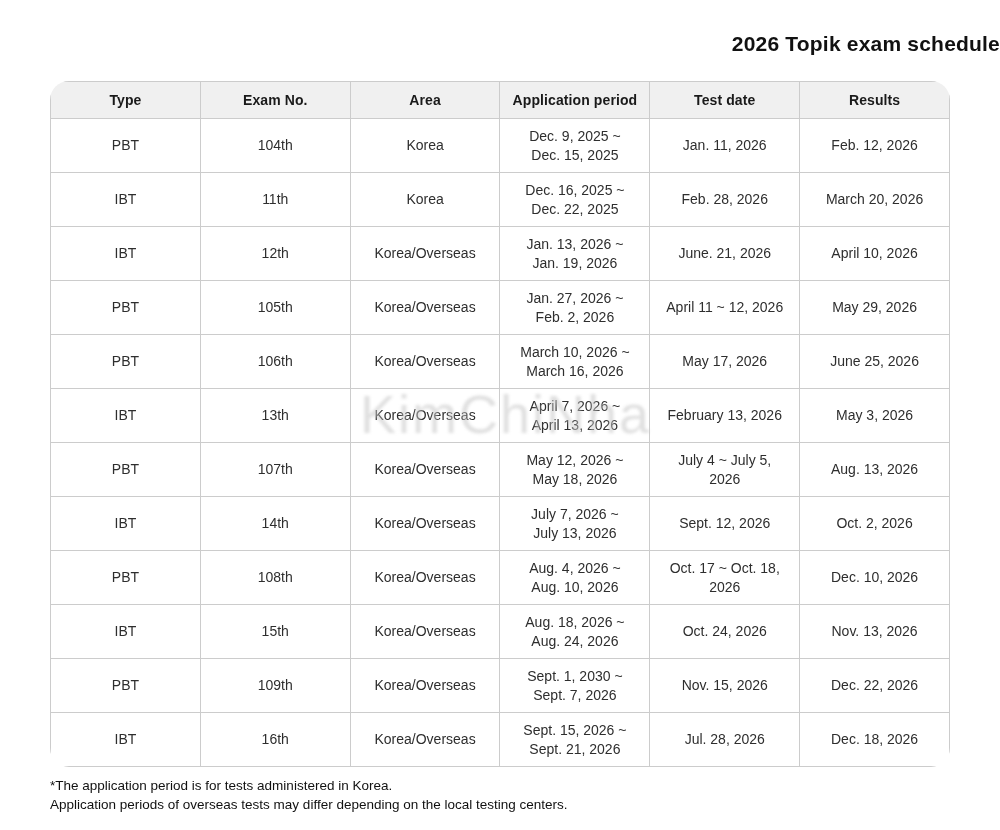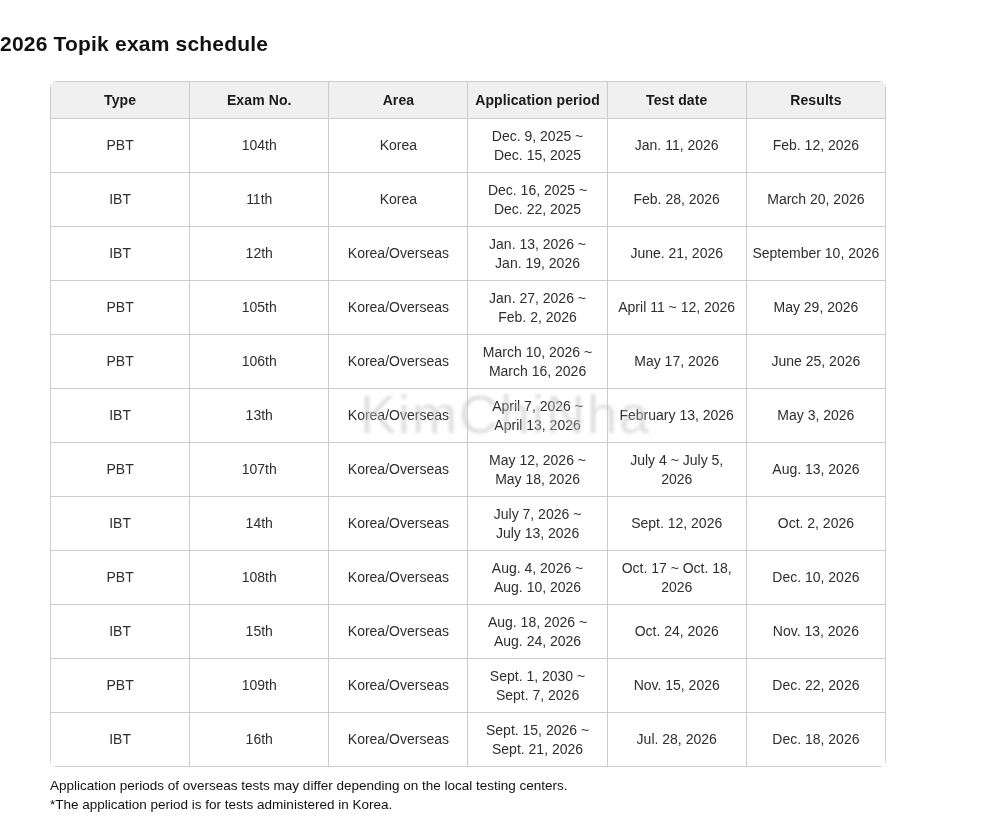--- a/index.html
+++ b/index.html
@@ -7,31 +7,31 @@
   .page {
     position: relative;
     width: 1000px;
     height: 830px;
     background: #ffffff;
     font-family: "Liberation Sans", sans-serif;
     overflow: hidden;
   }
   .page-title {
     margin-top: 32px;
-    text-align: left;
+    text-align: right;
     font-size: 21px;
     font-weight: 700;
     color: #111111;
     letter-spacing: 0.2px;
   }
   .table-wrap {
     position: relative;
     margin: 25px 50px 0 50px;
-    width: 836px;
-    border-radius: 7px;
+    width: 900px;
+    border-radius: 19px;
     overflow: hidden;
   }
   table.schedule {
     width: 100%;
     border-collapse: collapse;
     table-layout: fixed;
   }
   table.schedule th, table.schedule td {
     border: 1px solid #cccccc;
     text-align: center;
@@ -111,21 +111,21 @@
           <td>Feb. 28, 2026</td>
           <td>March 20, 2026</td>
         </tr>
         <tr>
           <td>IBT</td>
           <td>12th</td>
           <td>Korea/Overseas</td>
           <td>Jan. 13, 2026 ~
 Jan. 19, 2026</td>
           <td>June. 21, 2026</td>
-          <td>September 10, 2026</td>
+          <td>April 10, 2026</td>
         </tr>
         <tr>
           <td>PBT</td>
           <td>105th</td>
           <td>Korea/Overseas</td>
           <td>Jan. 27, 2026 ~
 Feb. 2, 2026</td>
           <td>April 11 ~ 12, 2026</td>
           <td>May 29, 2026</td>
         </tr>
@@ -203,17 +203,17 @@
           <td>Jul. 28, 2026</td>
           <td>Dec. 18, 2026</td>
         </tr>
       </tbody>
     </table>
   </div>
 
   <div class="watermark">KimChiNha</div>
 
   <div class="footnotes">
+    <div>*The application period is for tests administered in Korea.</div>
     <div>Application periods of overseas tests may differ depending on the local testing centers.</div>
-    <div>*The application period is for tests administered in Korea.</div>
   </div>
 
 </div>
 
 </body></html>

